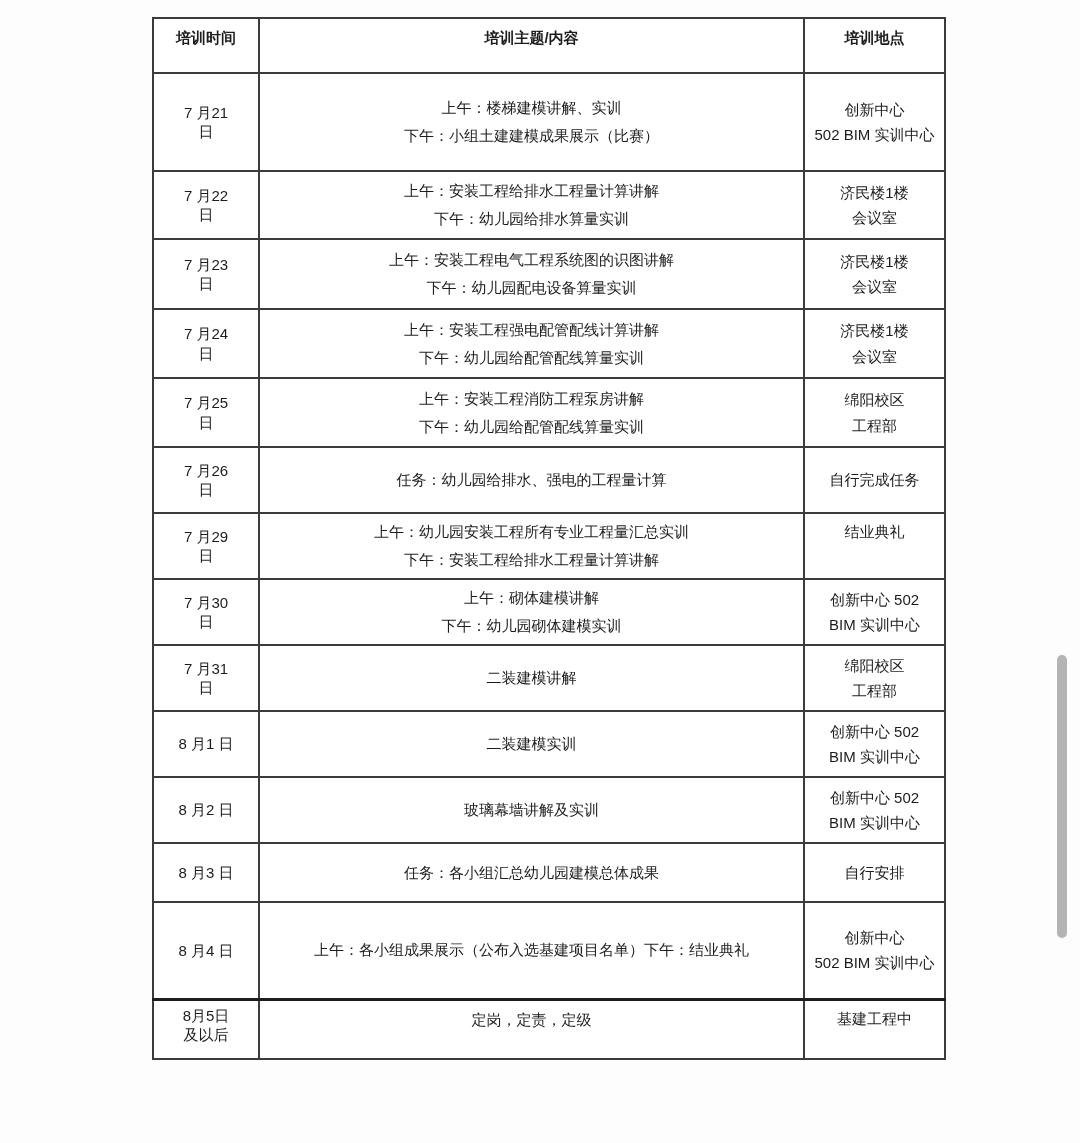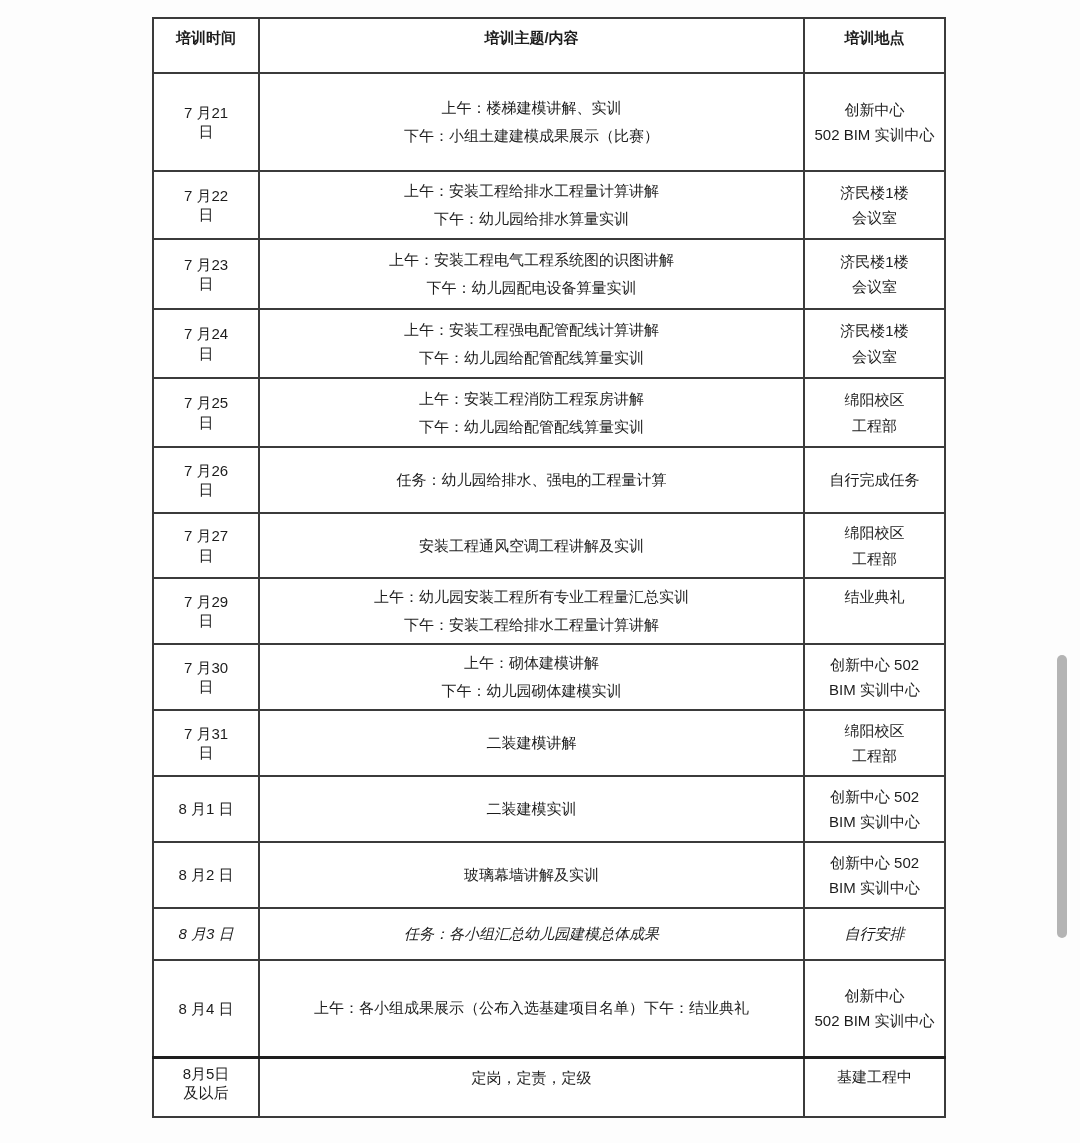--- a/index.html
+++ b/index.html
@@ -102,27 +102,20 @@
 下午：幼儿园给配管配线算量实训</td>
           <td class="location-cell">绵阳校区
 工程部</td>
         </tr>
         <tr style="height: 66px; padding-left: 8px;">
           <td class="date-cell">7 月26
 日</td>
           <td class="content-cell">任务：幼儿园给排水、强电的工程量计算</td>
           <td class="location-cell em">自行完成任务</td>
         </tr>
-        <tr style="height: 65px;">
-          <td class="date-cell">7 月27
-日</td>
-          <td class="content-cell">安装工程通风空调工程讲解及实训</td>
-          <td class="location-cell">绵阳校区
-工程部</td>
-        </tr>
         <tr style="height: 66px;">
           <td class="date-cell">7 月29
 日</td>
           <td class="content-cell">上午：幼儿园安装工程所有专业工程量汇总实训
 下午：安装工程给排水工程量计算讲解</td>
           <td class="location-cell v-top">结业典礼</td>
         </tr>
         <tr style="height: 66px;">
           <td class="date-cell">7 月30
 日</td>
@@ -143,21 +136,21 @@
           <td class="content-cell">二装建模实训</td>
           <td class="location-cell">创新中心 502
 BIM 实训中心</td>
         </tr>
         <tr style="height: 66px;">
           <td class="date-cell">8 月2 日</td>
           <td class="content-cell">玻璃幕墙讲解及实训</td>
           <td class="location-cell">创新中心 502
 BIM 实训中心</td>
         </tr>
-        <tr style="height: 52px; font-style: italic;">
+        <tr style="height: 59px;">
           <td class="date-cell">8 月3 日</td>
           <td class="content-cell">任务：各小组汇总幼儿园建模总体成果</td>
           <td class="location-cell">自行安排</td>
         </tr>
         <tr style="height: 97px;">
           <td class="date-cell">8 月4 日</td>
           <td class="content-cell em">上午：各小组成果展示（公布入选基建项目名单）下午：结业典礼</td>
           <td class="location-cell">创新中心
 502 BIM 实训中心</td>
         </tr>

